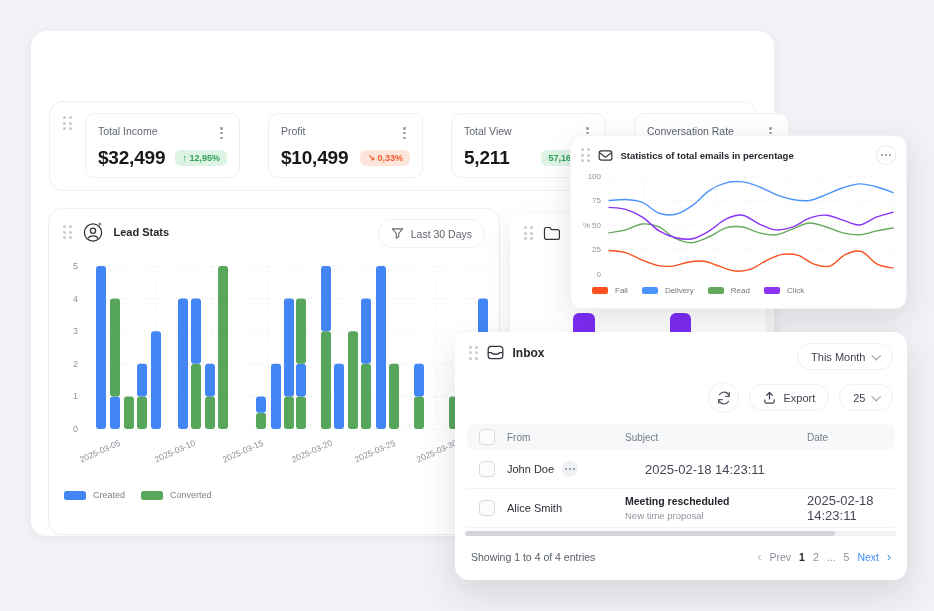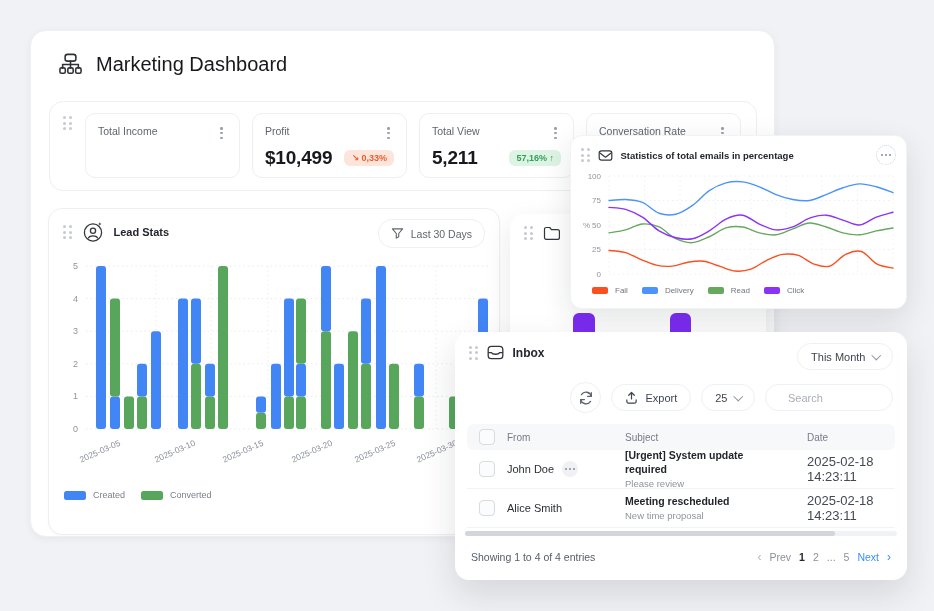--- a/index.html
+++ b/index.html
@@ -26,21 +26,21 @@
   .kebab i{width:2.6px;height:2.6px;border-radius:50%;background:#9aa1ab;display:block;}
 
   
   .hdots{display:flex;gap:1.8px;align-items:center;justify-content:center;}
   .hdots i{width:2.2px;height:2.2px;border-radius:50%;background:#868d96;display:block;}
 
   
   #kpi-strip{position:absolute;left:18px;top:70px;width:708px;height:90px;
     border:1px solid #edeff2;border-radius:14px;box-sizing:border-box;}
   #kpi-strip .handle{position:absolute;left:13px;top:14px;}
-  .kpi-row{position:absolute;left:35px;top:11px;display:flex;gap:12px;}
+  .kpi-row{position:absolute;left:35px;top:11px;display:flex;gap:28px;}
   .kpi-card{width:155px;height:65px;border:1px solid #edeff2;border-radius:10px;background:#fff;
     padding:11px 12px;box-sizing:border-box;}
   .kpi-top{display:flex;justify-content:space-between;align-items:flex-start;}
   .kpi-label{font-size:10.5px;color:#5f6670;}
   .kpi-bottom{display:flex;align-items:center;justify-content:space-between;margin-top:6px;}
   .kpi-value{font-size:19px;font-weight:700;color:#17191d;letter-spacing:-.2px;}
   .badge{font-size:9px;font-weight:700;padding:3px 7px;border-radius:6px;white-space:nowrap;}
   .badge:empty{display:none;}
   .badge.up{background:#ddf3e4;color:#33a05a;}
   .badge.down{background:#fde5dc;color:#f25a2b;}
@@ -126,52 +126,44 @@
   .pag .ell{cursor:default;}
   .pag .next, .pag .arrow.blue{color:#3e8df7;cursor:pointer;}
 
   svg{display:block;}
   text{font-family:"Liberation Sans","DejaVu Sans",sans-serif;}
 </style>
 </head>
 <body>
 
 <div id="main-card" class="card">
-  <div class="mc-header">
-    <span>
-      <svg width="27" height="27" viewBox="0 0 24 24" fill="none" stroke="#2e3238" stroke-width="1.4" stroke-linecap="round" stroke-linejoin="round">
-        <rect x="7.2" y="3" width="9.6" height="6" rx="2.2"></rect>
-        <path d="M12 9 v3 M5 12 h14 M5 12 v3 M12 12 v3 M19 12 v3"></path>
-        <rect x="2.6" y="15" width="4.8" height="4.8" rx="1.4"></rect>
-        <rect x="9.6" y="15" width="4.8" height="4.8" rx="1.4"></rect>
-        <rect x="16.6" y="15" width="4.8" height="4.8" rx="1.4"></rect>
-      </svg>
-    </span>
-    <span class="mc-title">Marketing Dashboard</span>
-  </div>
 
   <div id="kpi-strip">
     <span class="handle">
         <i></i>
         <i></i>
         <i></i>
         <i></i>
         <i></i>
         <i></i>
       </span>
     <div class="kpi-row">
 
       <div class="kpi-card">
         <div class="kpi-top">
           <span class="kpi-label">Total Income</span>
           <span class="kebab">
               <i></i>
               <i></i>
               <i></i>
             </span>
+        </div>
+        <div class="kpi-bottom">
+          <span class="kpi-value">$32,499</span>
+          <span class="badge up">↑ 12,95%</span>
         </div>
       </div>
 
       <div class="kpi-card">
         <div class="kpi-top">
           <span class="kpi-label">Profit</span>
           <span class="kebab">
               <i></i>
               <i></i>
               <i></i>
@@ -444,27 +436,20 @@
       <svg width="13" height="13" viewBox="0 0 14 14" fill="none" stroke="#3f4550" stroke-width="1.3" stroke-linecap="round" stroke-linejoin="round">
         <path d="M7 1.8 V8.6 M4 4.6 L7 1.6 L10 4.6"></path>
         <path d="M2 9.6 v1.8 a1.6 1.6 0 0 0 1.6 1.6 h6.8 a1.6 1.6 0 0 0 1.6 -1.6 V9.6"></path>
       </svg>
       <span>Export</span>
     </span>
     <span class="pill">
       <span>25</span>
       <span class="chev"></span>
     </span>
-    <span class="pill search-pill">
-      <svg width="12" height="12" viewBox="0 0 13 13" fill="none" stroke="#8a919b" stroke-width="1.3" stroke-linecap="round">
-        <circle cx="5.5" cy="5.5" r="4"></circle>
-        <path d="M8.6 8.6 L12 12"></path>
-      </svg>
-      <input type="text" placeholder="Search" style="">
-    </span>
   </div>
 
   <div class="tbl">
     <div class="t-head">
       <span class="col-cb">
           <span class="cb"></span>
         </span>
       <span class="col-from">From</span>
       <span class="col-subj">Subject</span>
       <span class="col-date">Date</span>
@@ -476,24 +461,20 @@
         </span>
       <span class="col-from">
         <span class="from-name">John Doe</span>
         <span class="row-menu">
           <span class="hdots">
               <i></i>
               <i></i>
               <i></i>
             </span>
         </span>
-      </span>
-      <span class="col-subj">
-        <div class="subj-main">[Urgent] System update required</div>
-        <div class="subj-sub">Please review</div>
       </span>
       <span class="col-date date-txt">2025-02-18 14:23:11</span>
     </div>
 
     <div class="t-row">
       <span class="col-cb">
           <span class="cb"></span>
         </span>
       <span class="col-from">
         <span class="from-name">Alice Smith</span>

